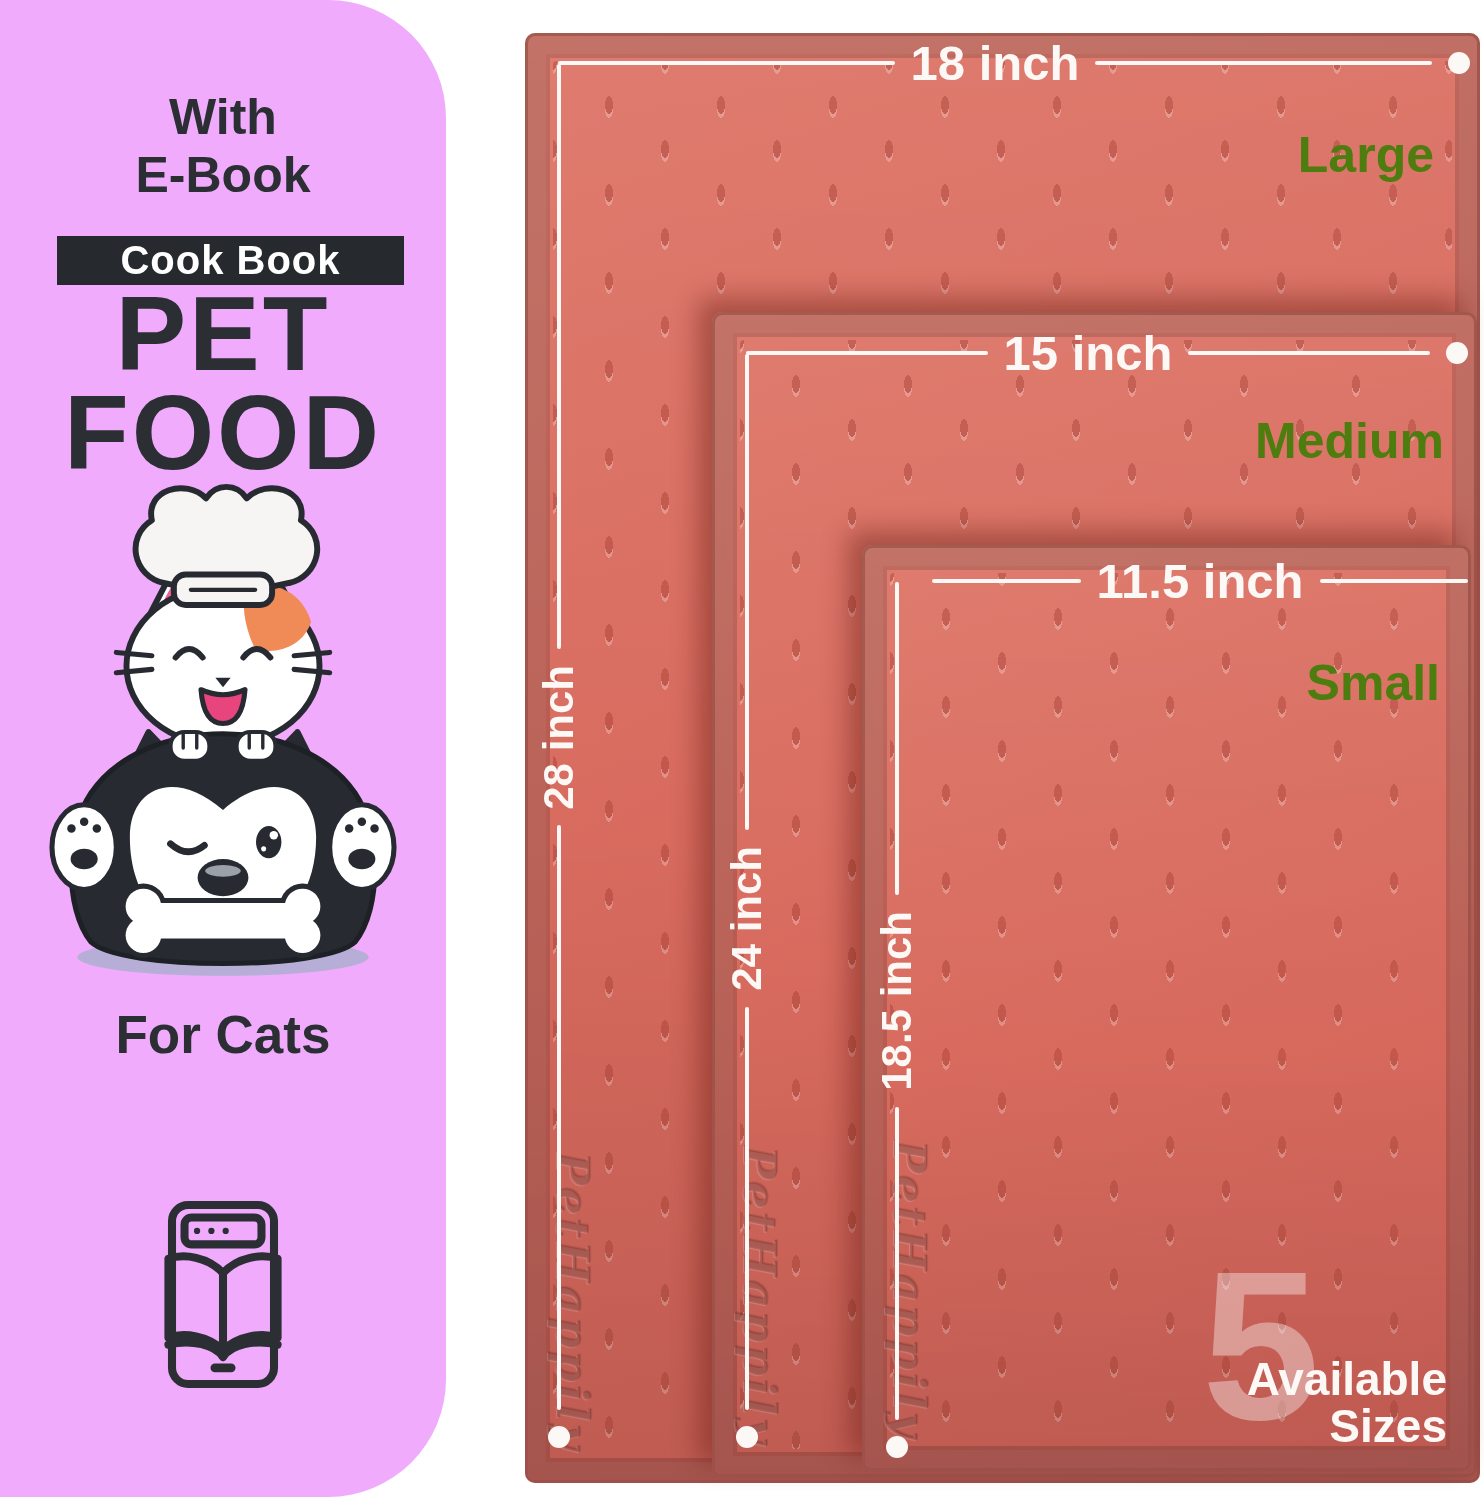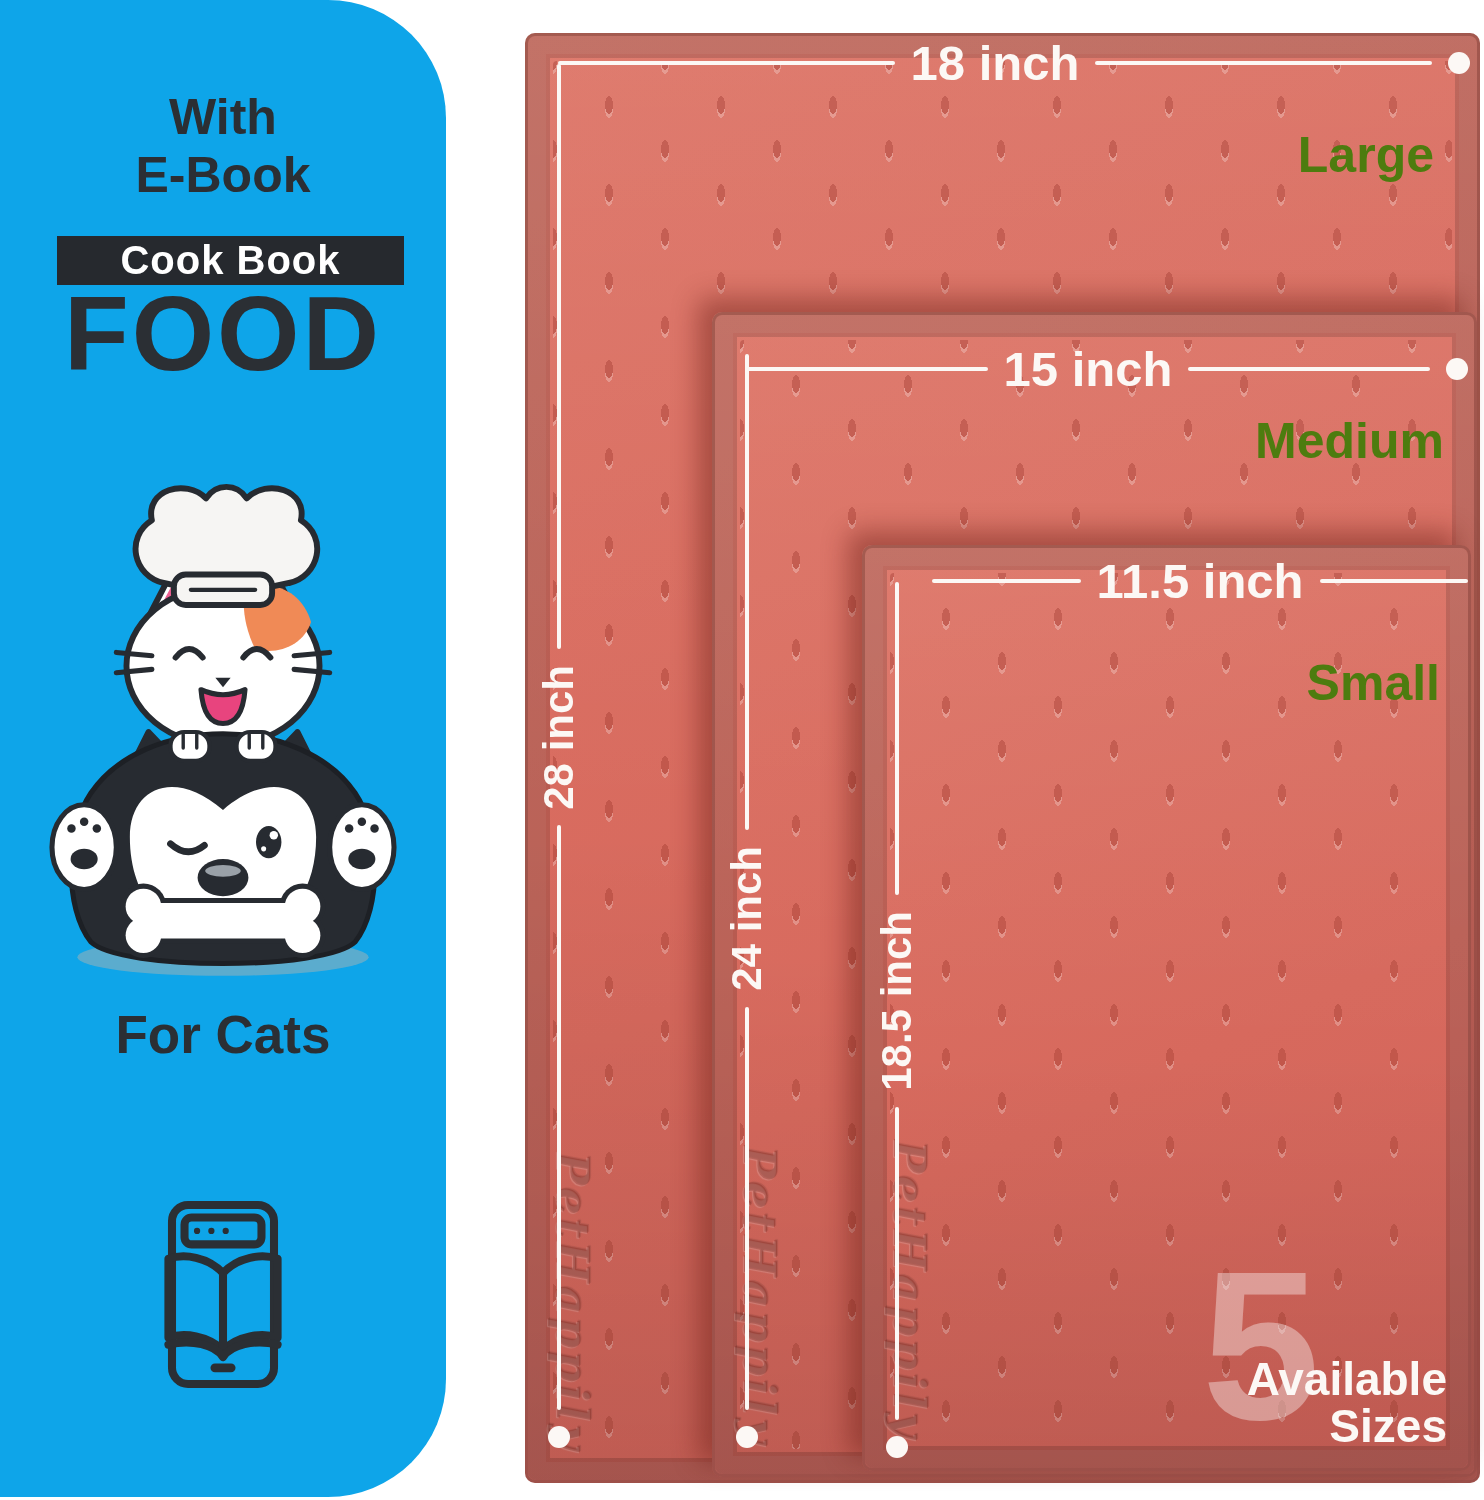--- a/index.html
+++ b/index.html
@@ -5,21 +5,21 @@
   html,body { margin:0; padding:0; background:#ffffff; }
   .canvas {
     position:relative; width:1484px; height:1500px; overflow:hidden;
     background:#ffffff;
     font-family:"Liberation Sans","DejaVu Sans",sans-serif;
   }
 
   
   .panel {
     position:absolute; left:0; top:0; width:446px; height:1497px;
-    background:#0ea5e9; border-radius:0 118px 118px 0;
+    background:#f0abfc; border-radius:0 118px 118px 0;
   }
   .intro {
     position:absolute; top:88px; left:0; width:100%; text-align:center;
     font-size:50px; font-weight:700; line-height:1.16; color:#2b2f34;
   }
   .badge {
     position:absolute; top:236px; left:57px; width:347px; height:49px;
     background:#26292e; color:#fff; display:flex; align-items:center;
     justify-content:center; font-size:40px; font-weight:700; letter-spacing:1px;
   }
@@ -87,21 +87,21 @@
   .dim-v {
     position:absolute; display:flex; flex-direction:column; align-items:center;
     gap:16px; width:52px; color:#fcf8f5; z-index:6;
   }
   .dim-v .seg { flex:1; width:4px; background:#fcf8f5; border-radius:2px; }
   .dim-label-v {
     writing-mode:vertical-rl; transform:rotate(180deg);
     font-size:42px; font-weight:700; white-space:nowrap;
   }
   #dim-large-w  { left:558px; top:37px;  width:912px; }
-  #dim-medium-w { left:746px; top:327px; width:722px;margin-top:16px; }
+  #dim-medium-w { left:746px; top:327px; width:722px; }
   #dim-small-w  { left:932px; top:555px; width:574px; }
   #dim-large-h  { left:533px; top:64px;  height:1384px; }
   #dim-medium-h { left:721px; top:354px; height:1094px; }
   #dim-small-h  { left:871px; top:582px; height:876px; }
   #dim-medium-h .seg:nth-of-type(1) { flex:1.18; }
   #dim-medium-h .seg:nth-of-type(2) { flex:0.82; }
 
   .size-label { position:absolute; color:#4d7c0f; font-size:50px; font-weight:700; z-index:6; }
   #label-large  { right:50px; top:126px; }
   #label-medium { right:40px; top:412px; }
@@ -123,20 +123,21 @@
 
 <div class="canvas">
 
   <aside class="panel">
     <div class="intro">
       <div>With</div>
       <div>E-Book</div>
     </div>
     <div class="badge">Cook Book</div>
     <div class="big-title">
+      <div>PET</div>
       <div>FOOD</div>
     </div>
 
     <svg class="illu" width="356" height="508" viewBox="0 0 420 600">
       <ellipse cx="210" cy="566" rx="172" ry="22" fill="#8fb0bd" opacity="0.6"></ellipse>
 
       <path d="M121,166 L149,112 L182,146 Z" fill="#fff" stroke="#272b31" stroke-width="7" stroke-linejoin="round"></path>
       <path d="M133,158 L150,126 L168,144 Z" fill="#ee5f92"></path>
       <path d="M299,166 L271,112 L238,146 Z" fill="#fff" stroke="#272b31" stroke-width="7" stroke-linejoin="round"></path>
       <path d="M287,158 L270,126 L252,144 Z" fill="#ee5f92"></path>

